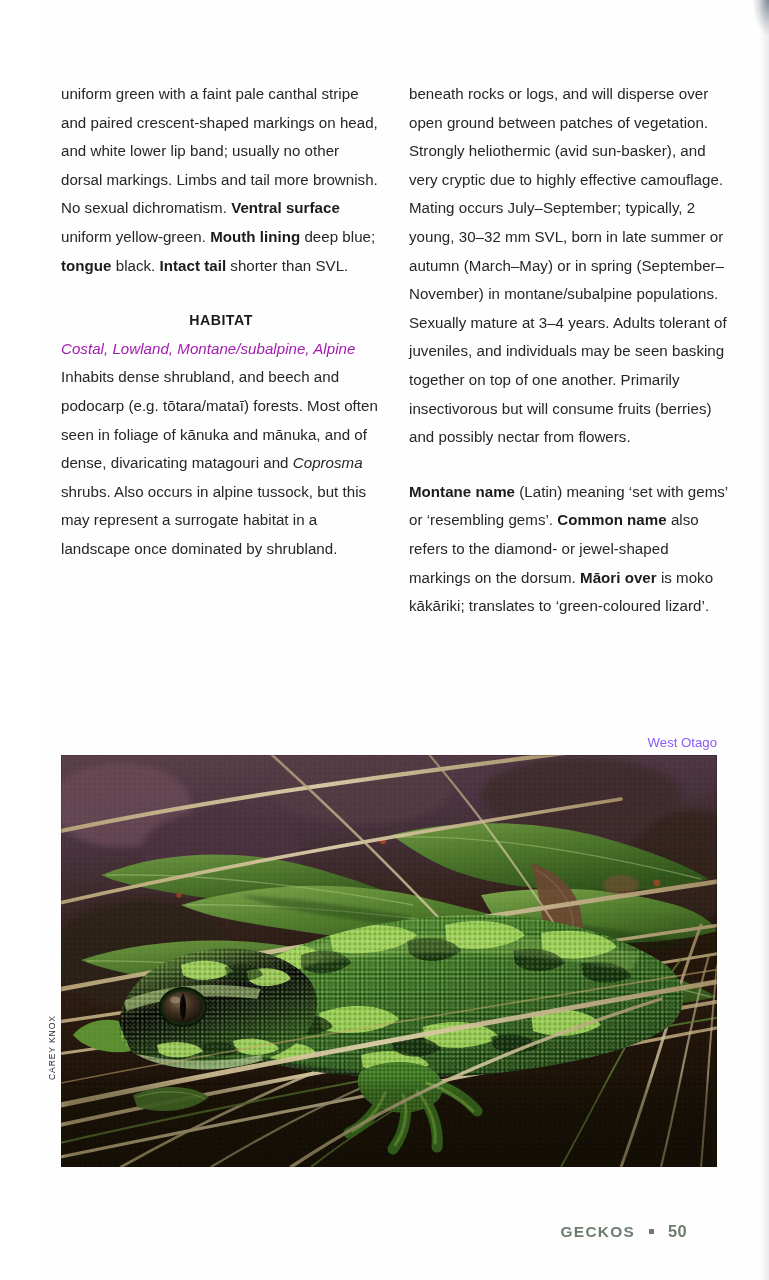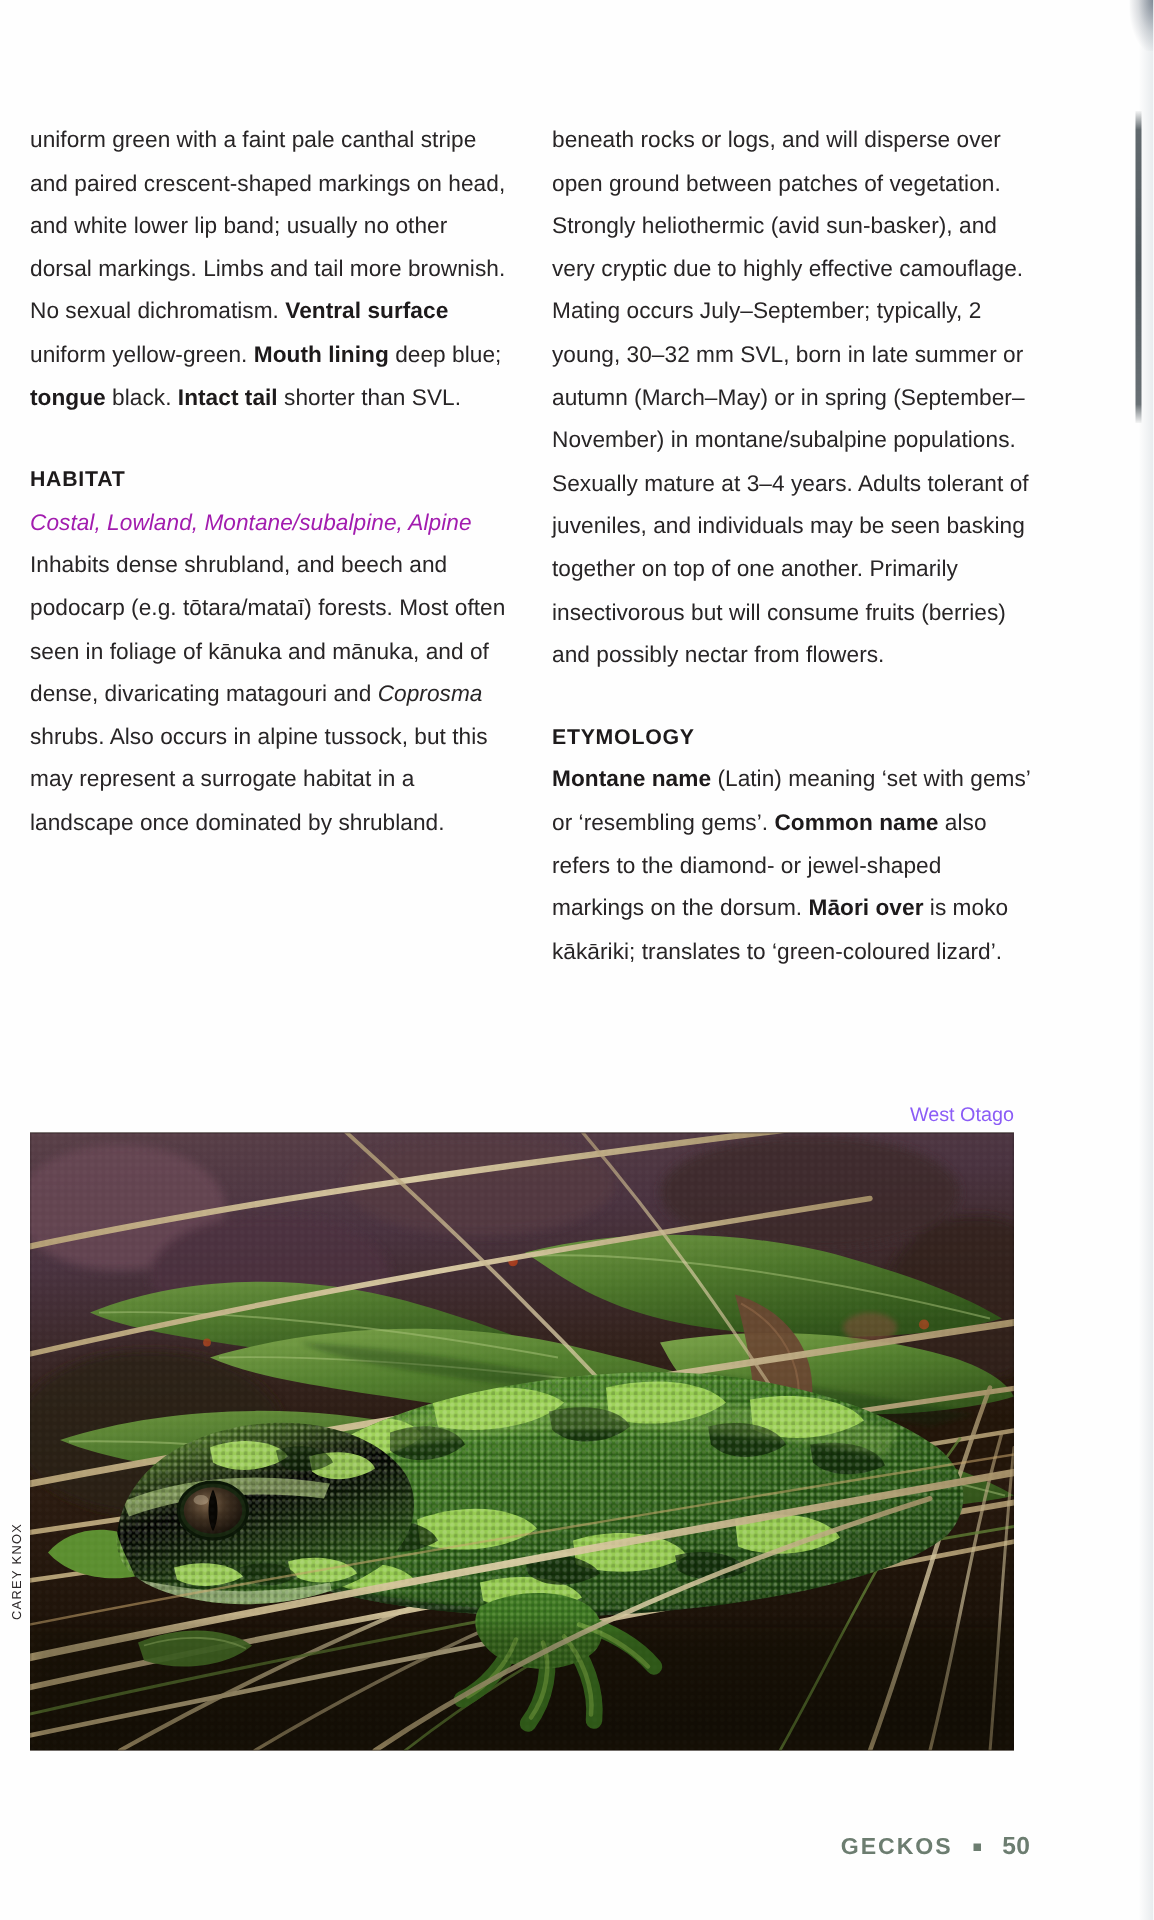--- a/index.html
+++ b/index.html
@@ -14,20 +14,21 @@
     overflow: hidden;
     font-family: "Liberation Sans", sans-serif;
     color: #231f20;
     -webkit-font-smoothing: antialiased;
   }
 
   .page {
     position: absolute;
     inset: 0;
     background: #fefefe;
+    margin-left: 41px;
   }
 
   
   .scan-edge-bar {
     position: absolute;
     left: 757px;
     top: 74px;
     width: 4px;
     height: 208px;
     background: linear-gradient(to bottom,
@@ -82,20 +83,21 @@
   .section:first-child {
     margin-top: 0;
   }
   h2.sec-head {
     margin: 0 0 0 0;
     font-size: 14.2px;
     line-height: 28.6px;
     font-weight: bold;
     letter-spacing: 0.035em;
     color: #1d1a1b;
+    text-align: center;
   }
   .hab-line {
     font-style: italic;
     font-size: 15.1px;
     line-height: 28.6px;
     color: #a21caf;
     display: block;
   }
   b, strong { font-weight: bold; color: #1d1a1b; }
   i, em { font-style: italic; }
@@ -184,21 +186,20 @@
 
     </div>
 
     <div class="col">
 
       <div class="section">
         <p>beneath rocks or logs, and will disperse over open ground between patches of vegetation. Strongly heliothermic (avid sun-basker), and very cryptic due to highly effective camouflage. Mating occurs July–September; typically, 2 young, 30–32 mm SVL, born in late summer or autumn (March–May) or in spring (September–November) in montane/subalpine populations. Sexually mature at 3–4 years. Adults tolerant of juveniles, and individuals may be seen basking together on top of one another. Primarily insectivorous but will consume fruits (berries) and possibly nectar from flowers.</p>
       </div>
 
       <div class="section">
-        <h2 class="sec-head">ETYMOLOGY</h2>
         <p><b>Montane name</b><span> (Latin) meaning ‘set with gems’ or ‘resembling gems’. </span><b>Common name</b><span> also refers to the diamond- or jewel-shaped markings on the dorsum. </span><b>Māori over</b><span> is moko kākāriki; translates to ‘green-coloured lizard’.</span></p>
       </div>
 
     </div>
   </div>
 
   <div class="photo-caption">West Otago</div>
 
   <div class="photo-frame">
     <svg viewBox="0 0 656 412" preserveAspectRatio="none">

